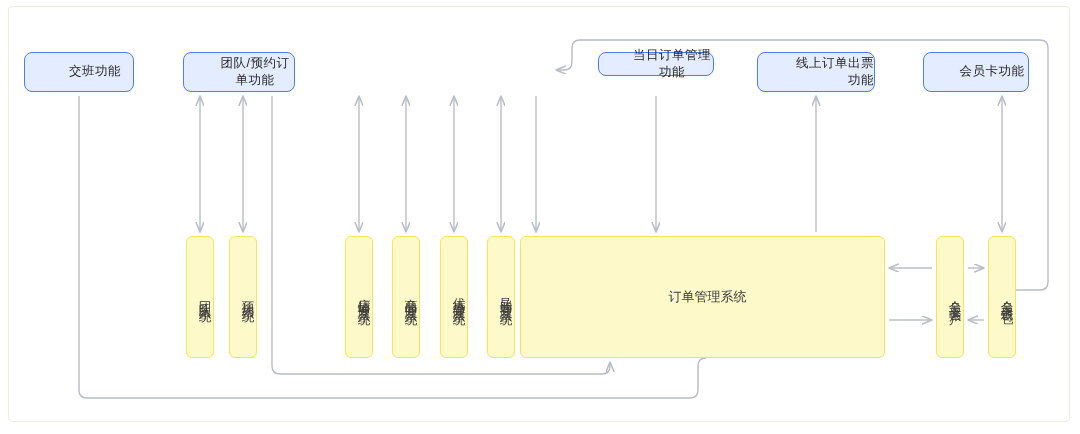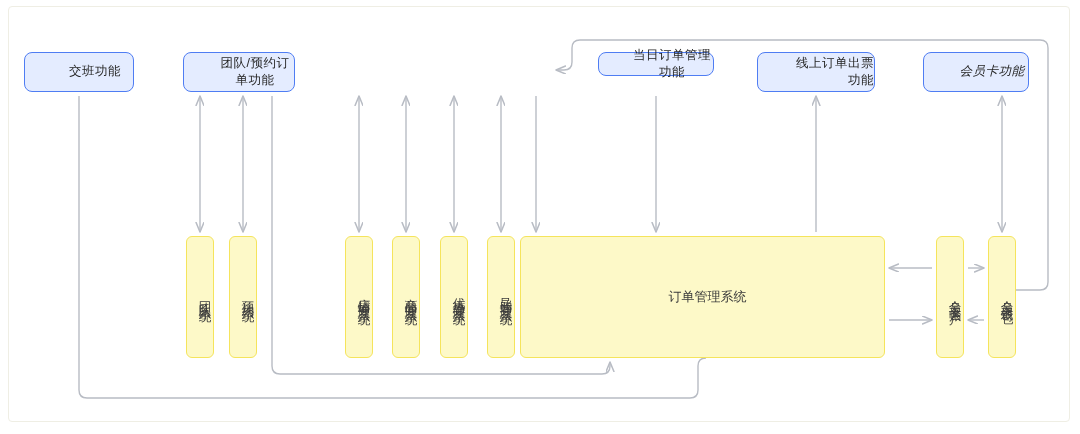--- a/index.html
+++ b/index.html
@@ -66,21 +66,21 @@
 
   <div class="node blue htext" style="left:24px;top:52px;width:110px;height:40px;">交班功能</div>
 
   <div class="node blue htext" style="left:183px;top:52px;width:112px;height:40px;">团队/预约订单功能</div>
 
 
   <div class="node blue htext" style="left:598px;top:52px;width:116px;height:24px;">当日订单管理功能</div>
 
   <div class="node blue htext" style="left:757px;top:52px;width:118px;height:40px;text-align:right;">线上订单出票功能</div>
 
-  <div class="node blue htext" style="left:923px;top:52px;width:106px;height:40px;font-style:italic;">会员卡功能</div>
+  <div class="node blue htext" style="left:923px;top:52px;width:106px;height:40px;">会员卡功能</div>
 
   <div class="node yellow" style="left:186px;top:236px;width:28px;height:122px;">
     <span class="vtext">团队系统</span>
   </div>
 
   <div class="node yellow" style="left:229px;top:236px;width:28px;height:122px;">
     <span class="vtext">预约系统</span>
   </div>
 
   <div class="node yellow" style="left:345px;top:236px;width:28px;height:122px;">

